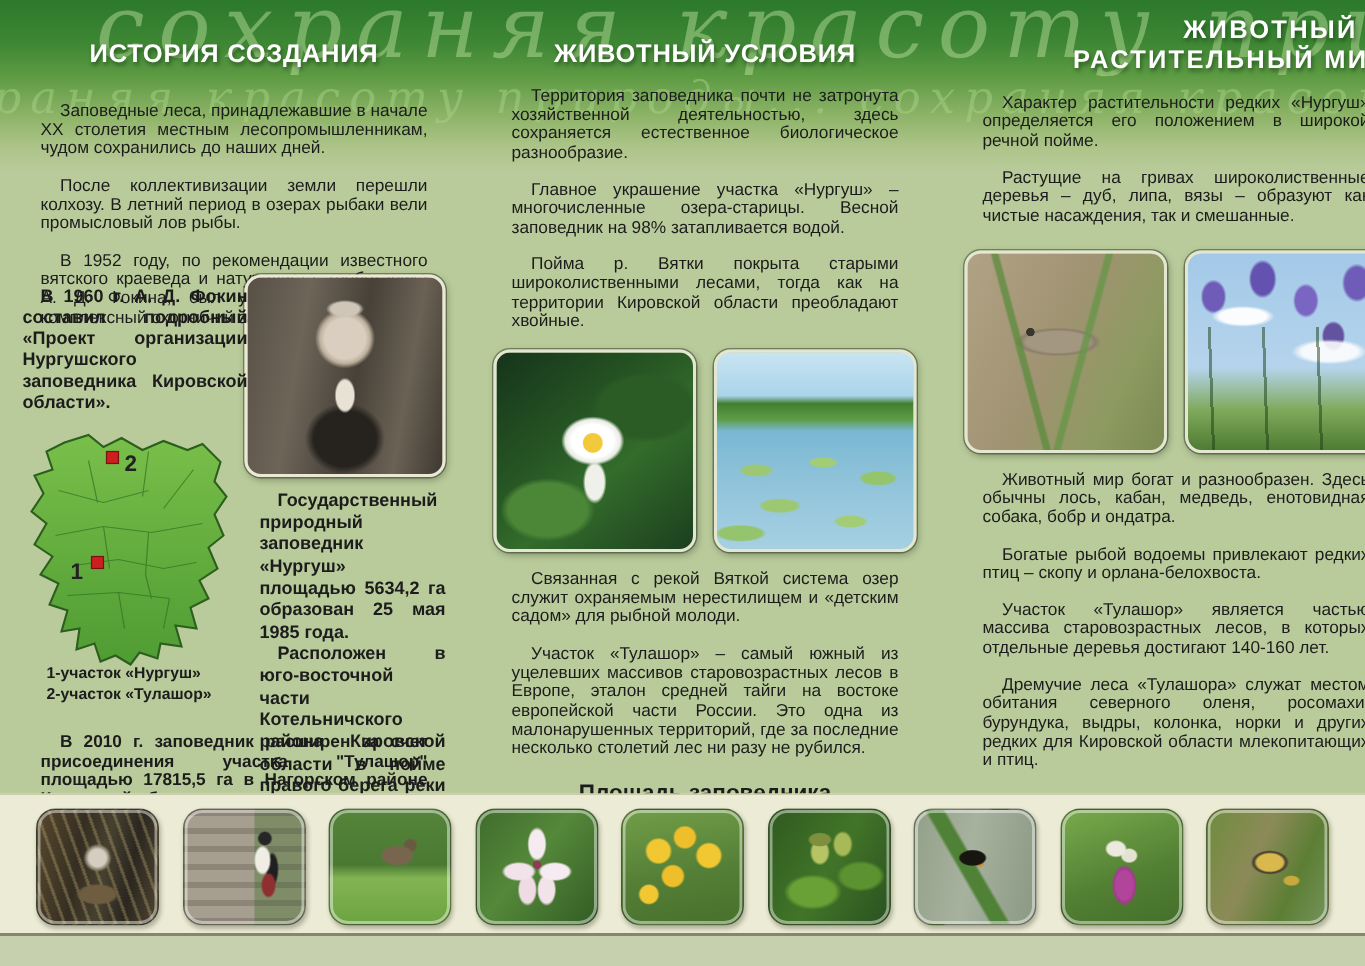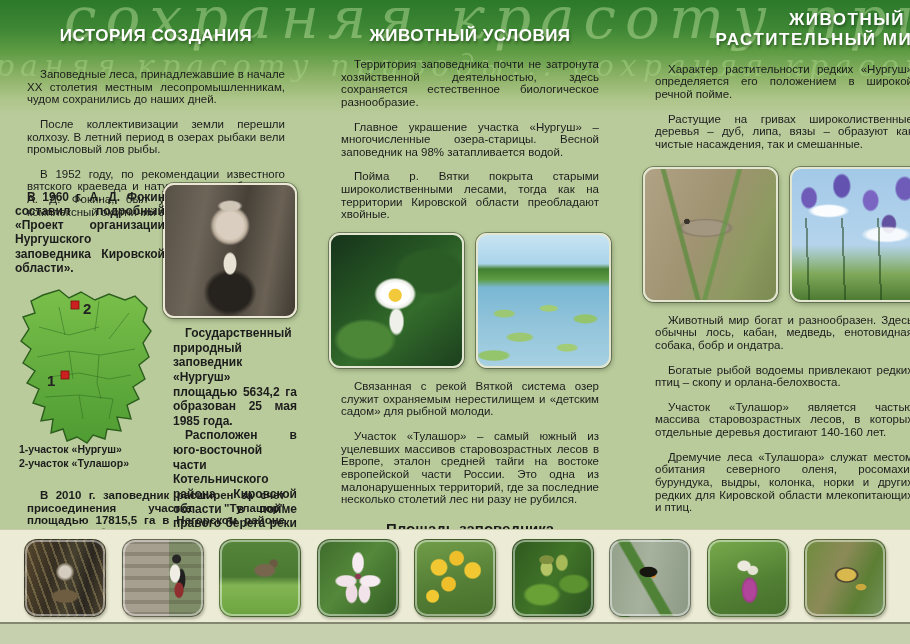--- a/index.html
+++ b/index.html
@@ -31,21 +31,21 @@
          position:relative;overflow:hidden;}
   .photo-row{display:flex;justify-content:space-between;}
   .photo-row .photo{width:131px;height:131px;}
   
   .abs{position:absolute;}
   .portrait{top:183px;right:0;width:130px;height:131px;}
   .fokin-text{top:190px;left:0;width:150px;font-size:12px;font-weight:bold;line-height:1.18;text-align:justify;text-indent:12px;}
   .map-box{top:287px;left:-7px;width:154px;height:158px;}
   .map-side{top:326px;left:158px;right:0;font-size:12px;font-weight:bold;line-height:1.22;text-align:justify;}
   .map-side p{margin:0;text-indent:12px;}
-  .legend{top:443px;left:4px;font-size:10.5px;font-weight:bold;line-height:1.3;}
+  .legend{top:443px;left:16px;font-size:10.5px;font-weight:bold;line-height:1.3;}
   .p2010{top:477px;left:0;right:0;}
   
   .area{text-align:center;}
   .area-label{font-size:15px;font-weight:bold;}
   .area-value{font-size:26px;font-weight:bold;letter-spacing:.5px;}
   .area-unit{font-size:14px;font-weight:bold;}
   
   .band{position:absolute;z-index:2;left:0;right:0;top:529px;height:92px;background:#ecebd5;
         border-top:1px solid #c9caa9;border-bottom:2px solid #83876f;}
   .thumbs{display:flex;justify-content:space-between;padding:9px 24px 0 24px;}

